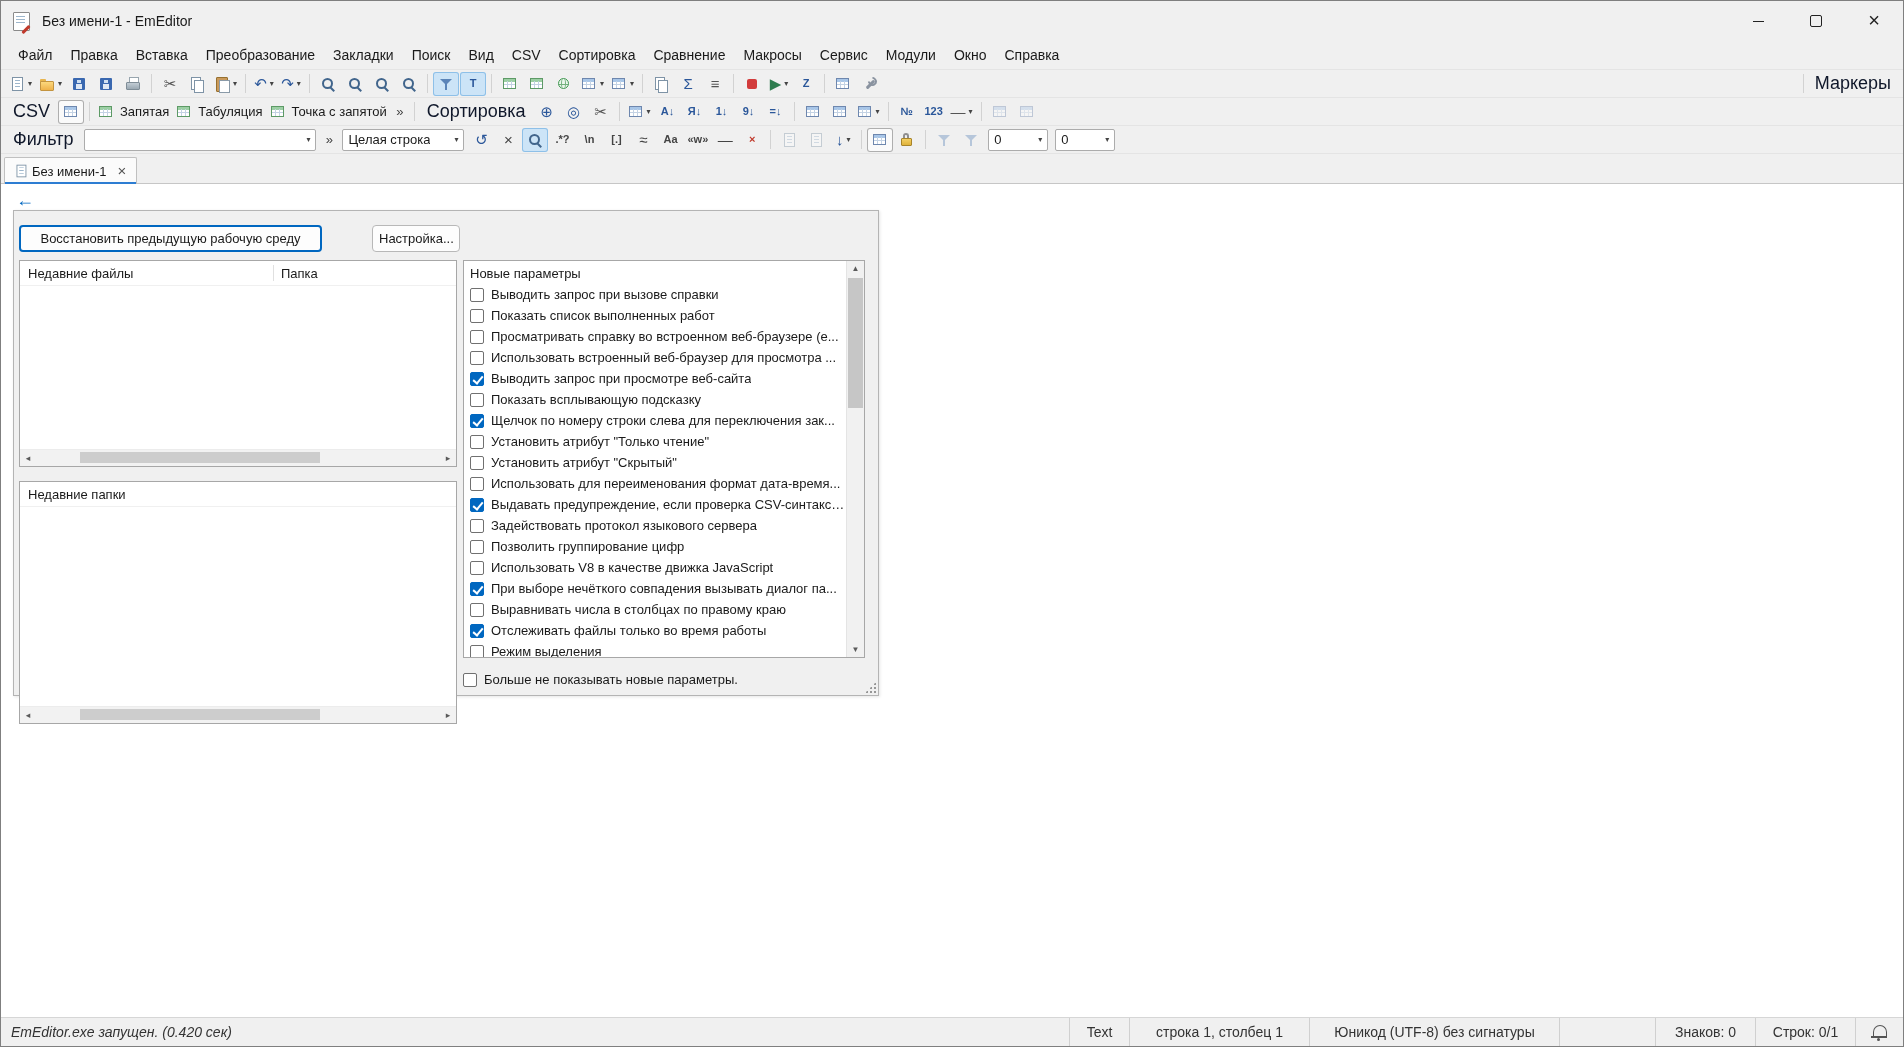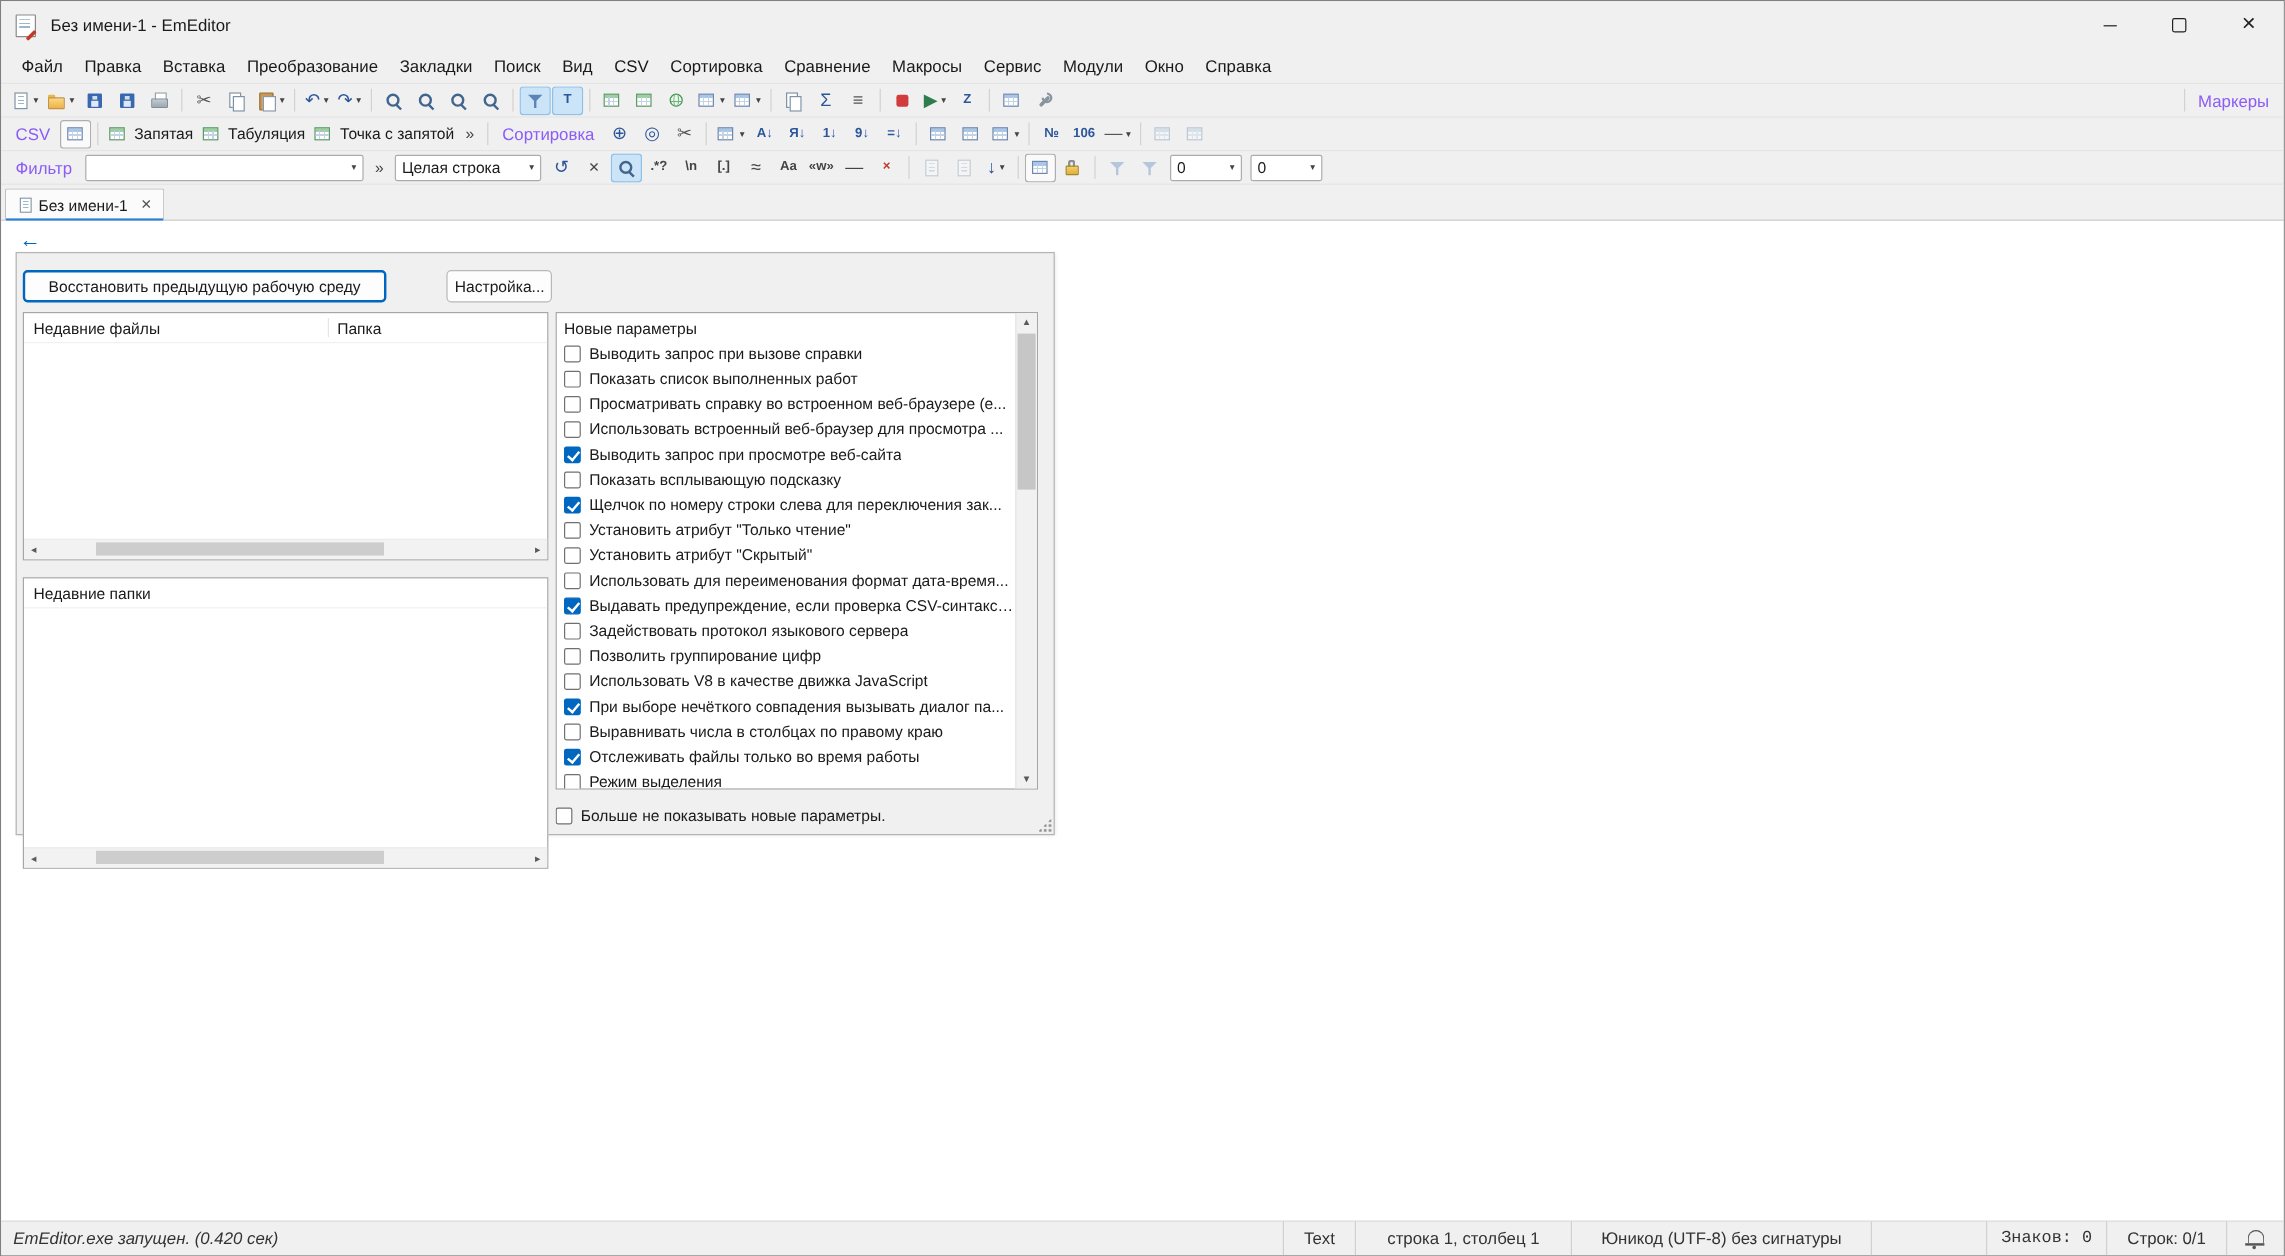--- a/index.html
+++ b/index.html
@@ -24,21 +24,21 @@
 
   
   .menubar{height:28px;background:#f0f0f0;display:flex;align-items:center;padding-left:8px;flex:none;}
   .menu-item{padding:4px 9px;font-size:14px;border-radius:3px;white-space:nowrap;}
 
   
   .toolbar{height:27px;background:#f0f0f0;border-top:1px solid #e4e4e4;display:flex;align-items:center;padding:0 5px;flex:none;}
   .titems{display:flex;align-items:center;gap:1px;height:100%;}
   .toolbar .spacer{flex:1;}
   .tsep{width:1px;height:19px;background:#d2d2d2;margin:0 4px;flex:none;}
-  .tlabel{font-size:14px;padding:0 7px;color:#8b5cf6;white-space:nowrap;}
+  .tlabel{font-size:18px;padding:0 7px;color:#0f172a;white-space:nowrap;}
   .tbtn{height:24px;min-width:26px;display:flex;align-items:center;justify-content:center;border-radius:3px;padding:0 3px;box-sizing:border-box;flex:none;}
   .tbtn.pressed{background:#cce4f7;box-shadow:inset 0 0 0 1px #8ec0e8;}
   .tbtn.disabled{opacity:.38;}
   .tbtn.boxed{box-shadow:inset 0 0 0 1px #aeaeae;background:#fafafa;}
   .tbtn.overflow{min-width:18px;font-size:13px;color:#444;}
   .glyph{font-size:15px;line-height:1;color:#3b3b3b;}
   .gtext{font-size:11px;font-weight:700;letter-spacing:0;}
   .btxt{font-size:13px;margin-left:6px;white-space:nowrap;}
   .drop{font-size:8px;margin-left:3px;color:#444;}
   .combo{height:22px;background:#fff;border:1px solid #acacac;border-radius:2px;display:flex;align-items:center;padding:0 5px;font-size:13px;margin:0 3px;box-sizing:border-box;flex:none;}
@@ -123,21 +123,21 @@
   .grip{position:absolute;right:1px;bottom:1px;width:13px;height:13px;background:radial-gradient(circle,#969696 1px,transparent 1.4px);background-size:4px 4px;background-position:1px 1px;clip-path:polygon(100% 0,100% 100%,0 100%);}
 
   
   .statusbar{height:28px;background:#f0f0f0;border-top:1px solid #d6d6d6;display:flex;align-items:stretch;font-size:14px;color:#333;flex:none;}
   .status-msg{flex:1;display:flex;align-items:center;padding:0 10px;white-space:nowrap;overflow:hidden;font-style:italic;}
   .seg{border-left:1px solid #d0d0d0;display:flex;align-items:center;justify-content:center;padding:0 10px;white-space:nowrap;box-sizing:border-box;}
   .seg.mode{width:60px;}
   .seg.pos{width:180px;}
   .seg.enc{width:250px;}
   .seg.blank{width:96px;}
-  .seg.chars{width:100px;font-family:Liberation Mono, monospace;}
+  .seg.chars{width:100px;}
   .seg.lines{width:100px;}
   .seg.bellseg{width:48px;}
   .bell{width:12px;height:10px;border:1.5px solid #555;border-bottom:none;border-radius:7px 7px 0 0;position:relative;margin-top:-3px;}
   .bell::before{content:"";position:absolute;left:-3px;bottom:-2px;width:16px;height:2px;background:#555;}
   .bell::after{content:"";position:absolute;left:3px;bottom:-5px;width:3px;height:3px;background:#555;border-radius:50%;}
 </style>
 </head>
 <body>
 
 <div class="window">
@@ -347,21 +347,21 @@
         </div>
         <div class="tbtn">
           <span class="ic ic-table"></span>
           <span class="drop">▾</span>
         </div>
         <div class="tsep"></div>
         <div class="tbtn">
           <span class="glyph gtext" style="color: rgb(43, 87, 154);">№</span>
         </div>
         <div class="tbtn">
-          <span class="glyph gtext" style="color: rgb(43, 87, 154);">106</span>
+          <span class="glyph gtext" style="color: rgb(43, 87, 154);">123</span>
         </div>
         <div class="tbtn">
           <span class="glyph" style="color: rgb(85, 85, 85);">—</span>
           <span class="drop">▾</span>
         </div>
         <div class="tsep"></div>
         <div class="tbtn disabled">
           <span class="ic ic-table"></span>
         </div>
         <div class="tbtn disabled">

